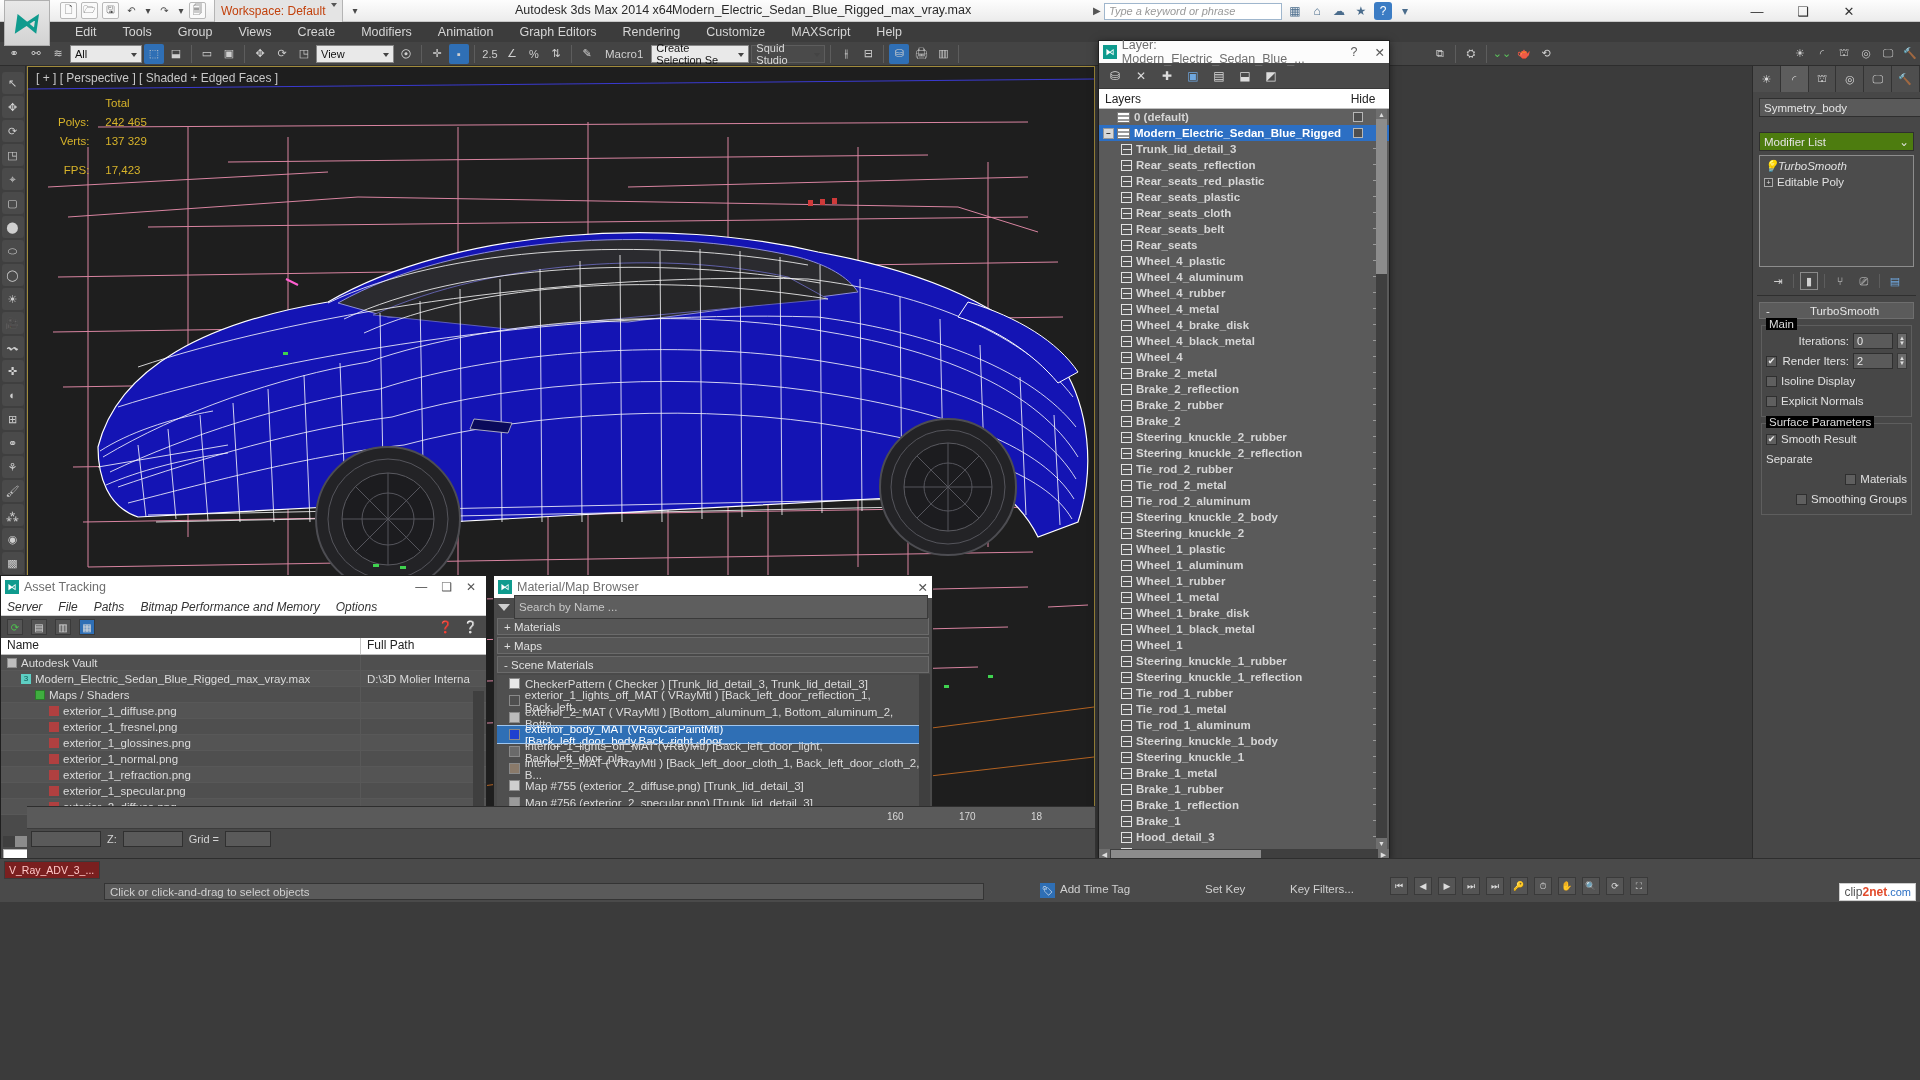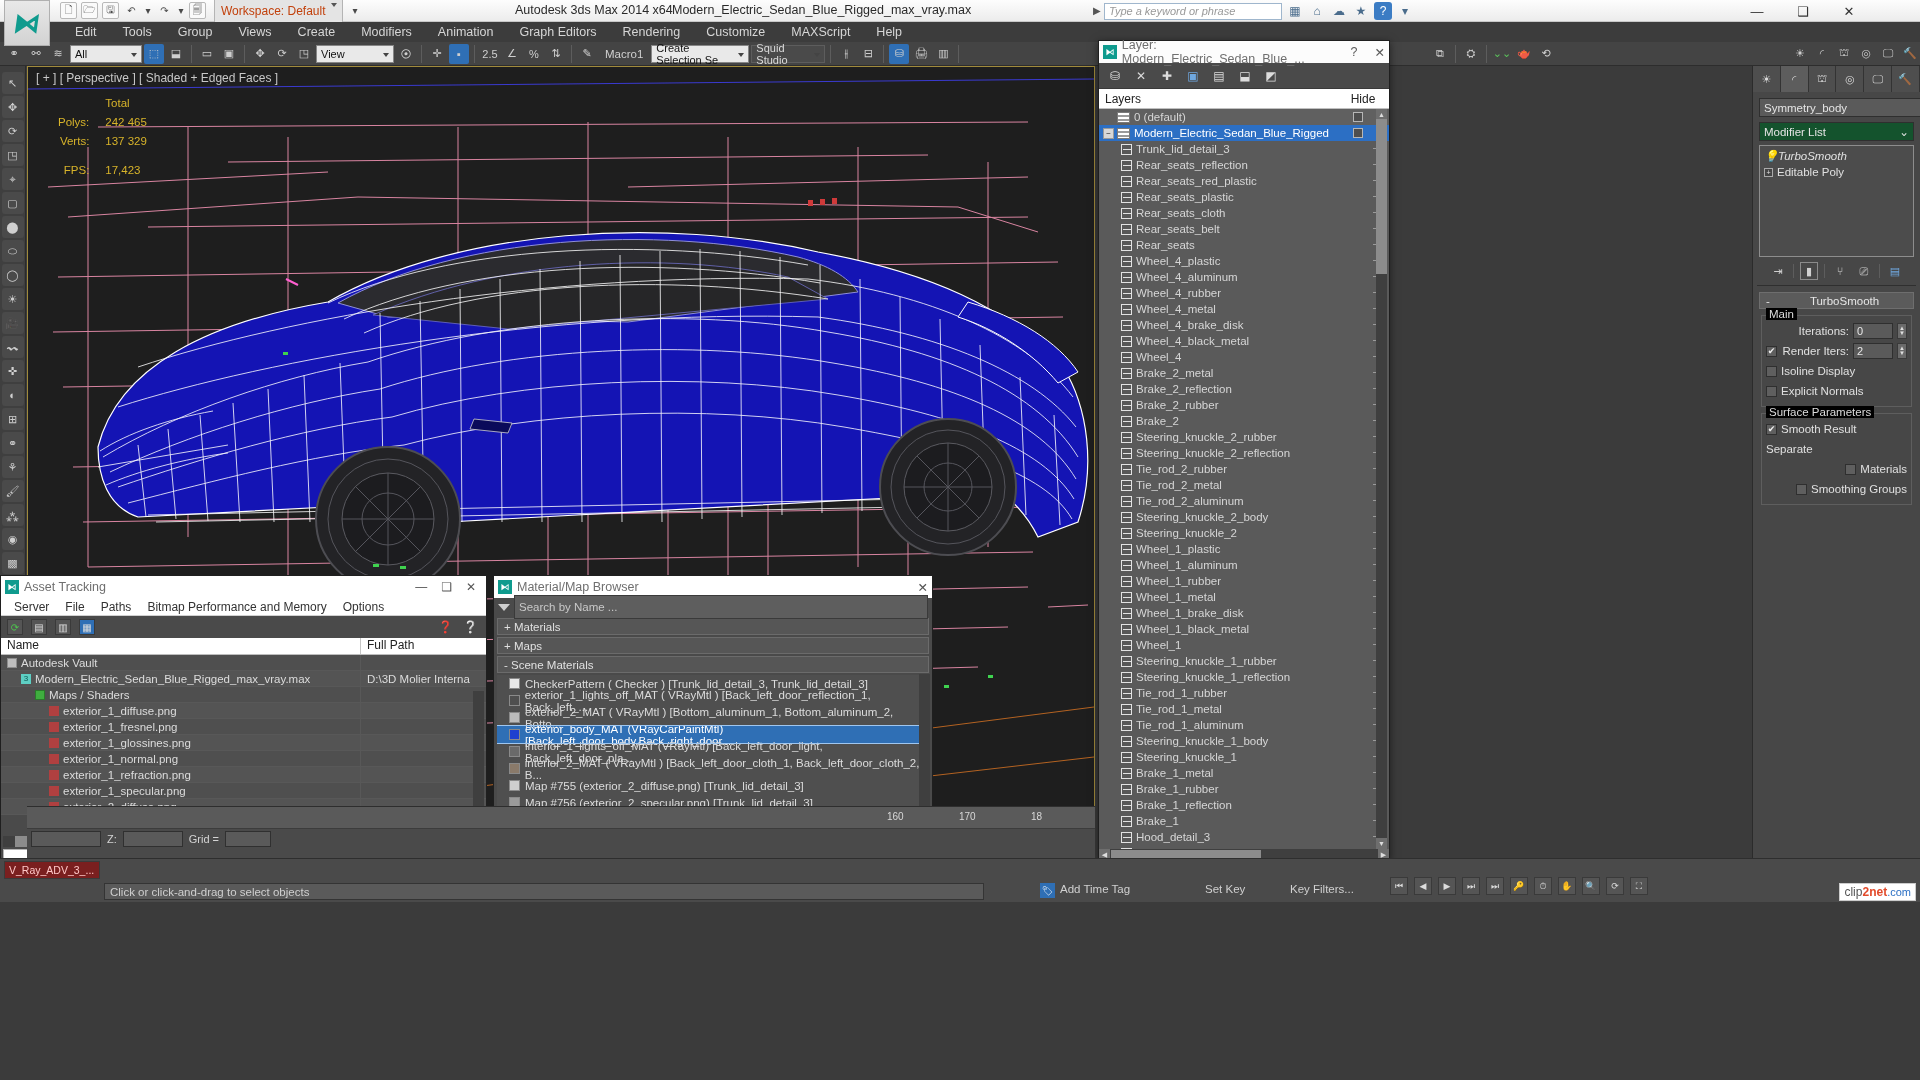--- a/index.html
+++ b/index.html
@@ -76,21 +76,21 @@
   
   #cmdpanel { right:0; top:66px; width:168px; height:804px; background:#474747;
      border-left:1px solid #2b2b2b; }
   #cmdtabs { display:flex; height:26px; background:#3c3c3c; }
   .ctab { flex:1; display:flex;align-items:center;justify-content:center;
      background:#4e4e4e; border-right:1px solid #333; font-size:11px; color:#dcdcdc;}
   .ctab.active { background:#5d5d5d; }
   .namefield { margin:6px 6px 0 6px; display:flex; gap:4px;}
   .namefield input { flex:1; background:#5a5a5a; border:1px solid #2f2f2f; color:#e4e4e4;
      font-size:11.5px; padding:2px 4px; height:19px; }
-  .modlist { margin:5px 6px 0 6px; height:19px; background:#14532d;border:1px solid #2f2f2f;
+  .modlist { margin:15px 6px 0 6px; height:19px; background:#4d7c0f;border:1px solid #2f2f2f;
      display:flex;align-items:center;padding:0 4px;font-size:11.5px;color:#e4e4e4;
      justify-content:space-between;}
   .modstack { margin:4px 6px 0 6px; height:112px; background:#4c4c4c;
      border:1px solid #8d8d8d; padding:2px;}
   .modrow { height:16px; display:flex;align-items:center;gap:4px;font-size:11.5px;
      color:#e0e0e0; padding-left:2px;}
   .modrow.italic { font-style:italic; padding-left:16px; }
   .modicons { margin:4px 6px; display:flex; gap:6px; align-items:center;
      justify-content:center; height:20px;}
   .mico { width:18px;height:18px;display:flex;align-items:center;justify-content:center;
@@ -132,21 +132,21 @@
   #layerwin .wtitle .q{color:#5a5a5a;}
   #layerwin .wtoolbar{ height:26px; background:#4a4a4a; display:flex;align-items:center;
      gap:10px; padding:0 8px; border-bottom:1px solid #3a3a3a;}
   .ltb { width:16px;height:16px;display:flex;align-items:center;justify-content:center;
      font-size:12px;color:#dcdcdc;}
   .lcolhdr { height:20px; background:#fff; color:#222; font-size:12px;
      display:flex; align-items:center; padding:0 6px; border-bottom:1px solid #c0c0c0;}
   .lcolhdr .c1{flex:1;} .lcolhdr .c2{width:40px;text-align:center;}
   #layerlist { height:740px; overflow:hidden; position:relative; background:#5a5a5a;}
   .lrow { height:16px; display:flex;align-items:center; font-size:11.5px; color:#d6d6d6;
-     padding-left:4px; position:relative;}
+     padding-left:4px; position:relative;font-weight:bold;}
   .lrow.l0 { background:#606060; }
   .lrow.sel { background:#2c6fc4; color:#fff; }
   .lrow .exp{ width:11px;height:11px;border:1px solid #9a9a9a;background:#d7d7d7;color:#222;
      font-size:8px;display:flex;align-items:center;justify-content:center;margin-right:3px;}
   .lrow .layericon{ width:13px;height:11px;margin-right:4px; display:inline-block;
      background:linear-gradient(#fff 0 2px,#9a9a9a 2px 4px,#fff 4px 6px,#9a9a9a 6px 8px,#fff 8px 11px);
      border:1px solid #7a7a7a;}
   .lrow .objicon{ width:11px;height:11px;margin-right:4px; border:1px solid #e2e2e2;
      background:#585858; display:inline-block; position:relative;}
   .lrow .objicon:after{content:"";position:absolute;left:1px;top:4px;width:8px;height:1px;
@@ -165,21 +165,21 @@
 
   
   #assetwin { left:0px; top:575px; width:487px; height:295px; background:#4a4a4a;
      border:1px solid #1f1f1f; }
   #assetwin .wtitle{ height:22px;background:#fff;display:flex;align-items:center;
      padding:0 4px;color:#6f6f6f;font-size:12.5px;gap:5px;}
   #assetwin .wtitle .ico{width:14px;height:14px;background:#0f9b8e;color:#fff;font-size:9px;
      display:flex;align-items:center;justify-content:center;}
   .winbtns{ display:flex; gap:14px; padding-right:6px; color:#555; font-size:12px;}
   #assetwin .amenu{ height:18px;background:#fff;display:flex;align-items:center;
-     gap:16px;padding-left:13px;color:#333;font-size:12px;border-bottom:1px solid #d0d0d0;}
+     gap:16px;padding-left:6px;color:#333;font-size:12px;border-bottom:1px solid #d0d0d0;font-style:italic;}
   #assetwin .atoolbar{ height:22px;background:#4a4a4a;display:flex;align-items:center;
      gap:8px;padding:0 6px; position:relative;}
   .atb{width:16px;height:16px;display:flex;align-items:center;justify-content:center;
      font-size:10px;color:#dcdcdc;background:#555;border:1px solid #3a3a3a;}
   .atb.on{background:#2f6fb5;}
   .ahelp{position:absolute;right:8px;display:flex;gap:10px;color:#cfcfcf;}
   .atable{ background:#4f4f4f; }
   .ahdr{ height:17px;background:#fff;color:#222;display:flex;font-size:12px;
      border-bottom:1px solid #bdbdbd;}
   .ahdr .c1{ width:360px; padding-left:6px; border-right:1px solid #c6c6c6;}

